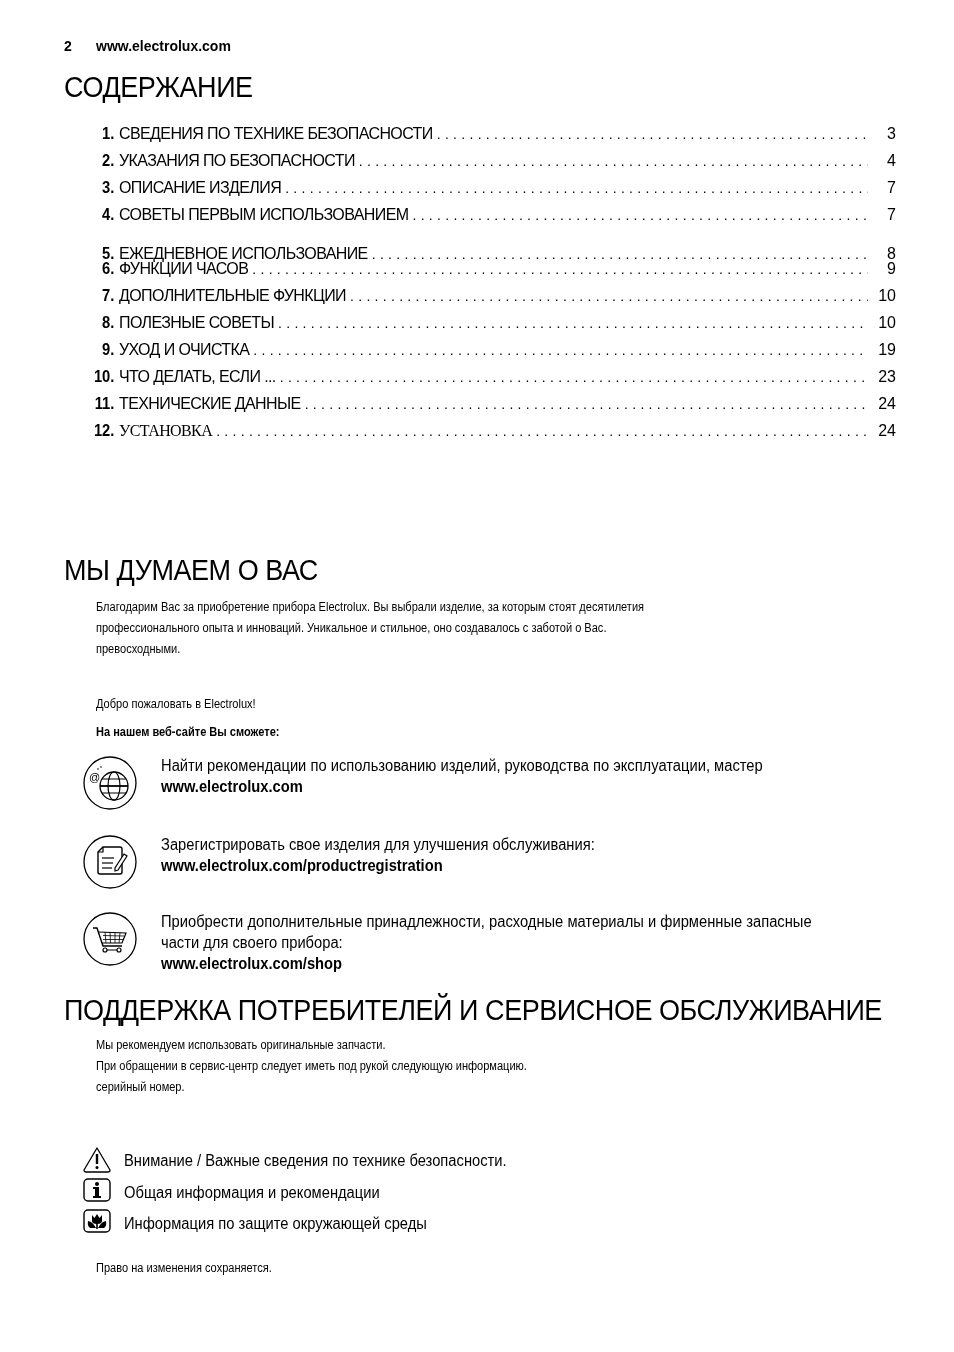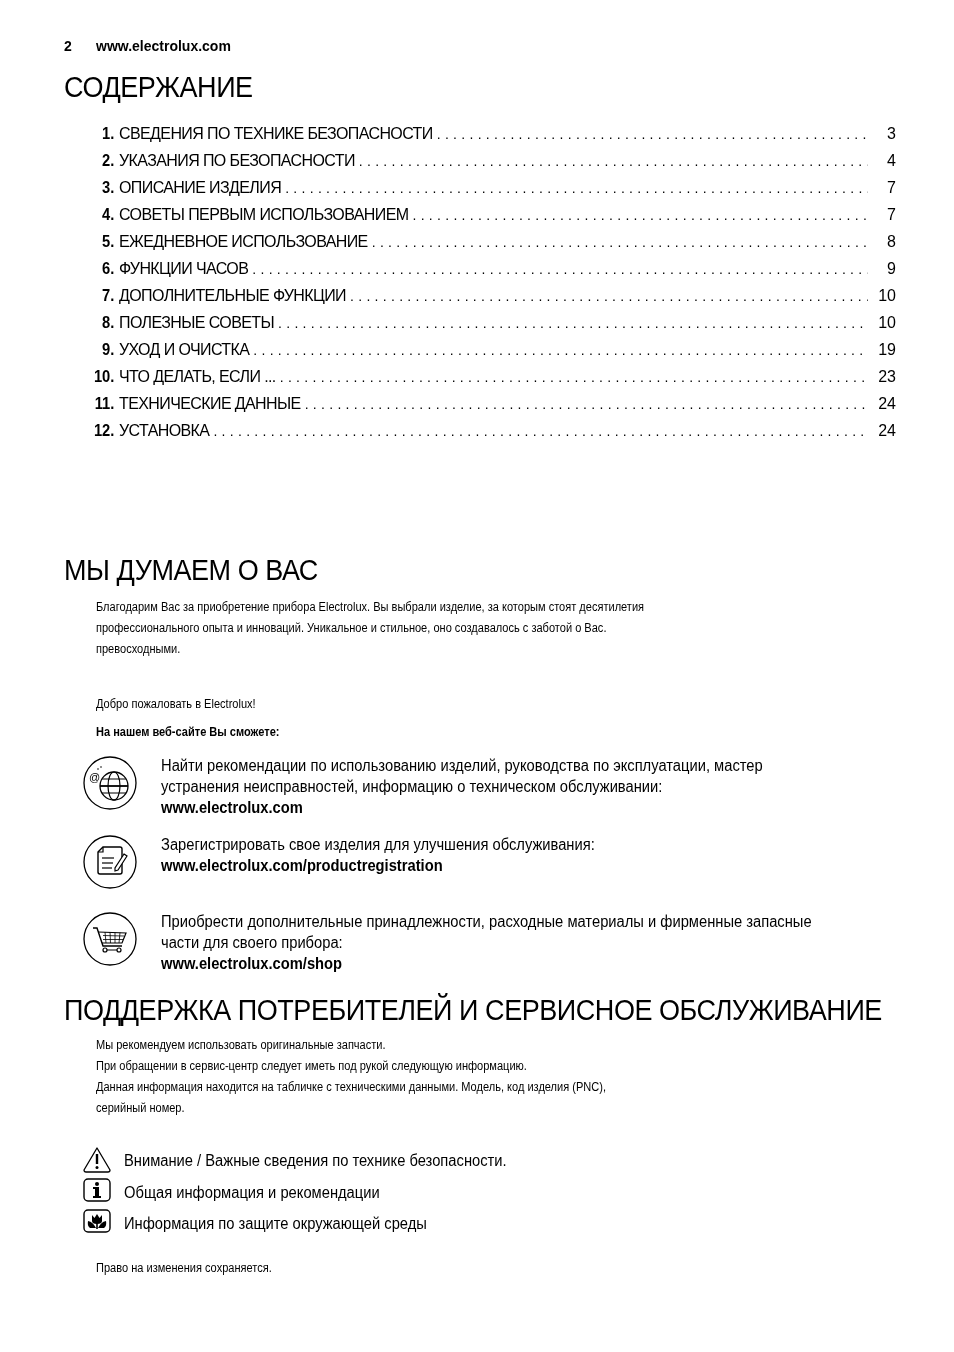--- a/index.html
+++ b/index.html
@@ -64,21 +64,21 @@
       <span class="toc-page">7</span>
     </div>
     <div class="toc-row">
       <span class="toc-num">4.</span>
       <span class="toc-title cond" style="transform: none; letter-spacing: -0.6px;">СОВЕТЫ ПЕРВЫМ ИСПОЛЬЗОВАНИЕМ</span>
       <span class="toc-dots">........................................................................................................................................................................................................</span>
       <span class="toc-page">7</span>
     </div>
     <div class="toc-row">
       <span class="toc-num">5.</span>
-      <span class="toc-title cond" style="transform: none; letter-spacing: -0.6px;">ЕЖЕДНЕВНОЕ ИСПОЛЬЗОВАНИЕ</span>
+      <span class="toc-title cond" style="transform: none; letter-spacing: -0.6px; margin-top: 12px;">ЕЖЕДНЕВНОЕ ИСПОЛЬЗОВАНИЕ</span>
       <span class="toc-dots">........................................................................................................................................................................................................</span>
       <span class="toc-page">8</span>
     </div>
     <div class="toc-row">
       <span class="toc-num">6.</span>
       <span class="toc-title cond" style="transform: none; letter-spacing: -0.6px;">ФУНКЦИИ ЧАСОВ</span>
       <span class="toc-dots">........................................................................................................................................................................................................</span>
       <span class="toc-page">9</span>
     </div>
     <div class="toc-row">
@@ -106,21 +106,21 @@
       <span class="toc-page">23</span>
     </div>
     <div class="toc-row">
       <span class="toc-num">11.</span>
       <span class="toc-title cond" style="transform: none; letter-spacing: -0.6px;">ТЕХНИЧЕСКИЕ ДАННЫЕ</span>
       <span class="toc-dots">........................................................................................................................................................................................................</span>
       <span class="toc-page">24</span>
     </div>
     <div class="toc-row">
       <span class="toc-num">12.</span>
-      <span class="toc-title cond" style="transform: none; letter-spacing: -0.6px;">УСТАНОВКА</span>
+      <span class="toc-title cond" style="transform: none; letter-spacing: -0.6px; font-family: Liberation Serif, serif;">УСТАНОВКА</span>
       <span class="toc-dots">........................................................................................................................................................................................................</span>
       <span class="toc-page">24</span>
     </div>
   </div>
 
 <h1 class="h1" style="top:553px;">МЫ ДУМАЕМ О ВАС</h1>
 <div class="para" style="top:597px;">
   <div><span class="cond">Благодарим Вас за приобретение прибора Electrolux. Вы выбрали изделие, за которым стоят десятилетия</span></div>
   <div><span class="cond">профессионального опыта и инноваций. Уникальное и стильное, оно создавалось с заботой о Вас.</span></div>
   <div><span class="cond">превосходными.</span></div>
@@ -135,21 +135,20 @@
     <ellipse cx="32" cy="31" rx="6" ry="14" fill="none" stroke="#000" stroke-width="1.2"></ellipse>
     <line x1="18" y1="31" x2="46" y2="31" stroke="#000" stroke-width="1.8"></line>
     <line x1="20" y1="24" x2="44" y2="24" stroke="#000" stroke-width="1"></line>
     <line x1="20" y1="38" x2="44" y2="38" stroke="#000" stroke-width="1"></line>
     <text x="7" y="26" font-size="11" font-family="Liberation Sans, sans-serif" fill="#000">@</text>
     <circle cx="16" cy="14" r="0.8" fill="#000"></circle>
       <circle cx="19" cy="12" r="0.8" fill="#000"></circle>
   </svg>
   <div class="web-text">
     <div><span class="cond">Найти рекомендации по использованию изделий, руководства по эксплуатации, мастер</span></div>
-    <div><span class="cond">устранения неисправностей, информацию о техническом обслуживании:</span></div>
     <div class="bold"><span class="cond">www.electrolux.com</span></div>
   </div>
 </div>
 
 <div class="web-item" style="top:834px;">
   <svg class="web-icon" viewBox="0 0 56 56">
     <circle cx="28" cy="28" r="26" fill="none" stroke="#000" stroke-width="1.3"></circle>
     <path d="M16 18 L21 13 L38 13 Q40 13 40 15 L40 38 Q40 40 38 40 L18 40 Q16 40 16 38 Z" fill="none" stroke="#000" stroke-width="1.4"></path>
     <path d="M16 18 L21 18 L21 13" fill="none" stroke="#000" stroke-width="1.2"></path>
     <line x1="20" y1="24" x2="32" y2="24" stroke="#000" stroke-width="1.2"></line>
@@ -182,21 +181,20 @@
     <div><span class="cond">Приобрести дополнительные принадлежности, расходные материалы и фирменные запасные</span></div>
     <div><span class="cond">части для своего прибора:</span></div>
     <div class="bold"><span class="cond">www.electrolux.com/shop</span></div>
   </div>
 </div>
 
 <h1 class="h1" style="top:993px;">ПОДДЕРЖКА ПОТРЕБИТЕЛЕЙ И СЕРВИСНОЕ ОБСЛУЖИВАНИЕ</h1>
 <div class="para" style="top:1035px;">
   <div><span class="cond">Мы рекомендуем использовать оригинальные запчасти.</span></div>
   <div><span class="cond">При обращении в сервис-центр следует иметь под рукой следующую информацию.</span></div>
-  <div><span class="cond">Данная информация находится на табличке с техническими данными. Модель, код изделия (PNC),</span></div>
   <div><span class="cond">серийный номер.</span></div>
 </div>
 
 <div class="note-row" style="top:1145px;">
   <svg class="note-icon" viewBox="0 0 30 30">
     <path d="M15 3 L28 25 Q28 27 26 27 L4 27 Q2 27 2 25 Z" fill="none" stroke="#000" stroke-width="1.3" stroke-linejoin="round"></path>
     <rect x="13.8" y="9" width="2.4" height="10" fill="#000"></rect>
     <circle cx="15" cy="22.5" r="1.5" fill="#000"></circle>
   </svg>
   <span class="note-text cond">Внимание / Важные сведения по технике безопасности.</span>

